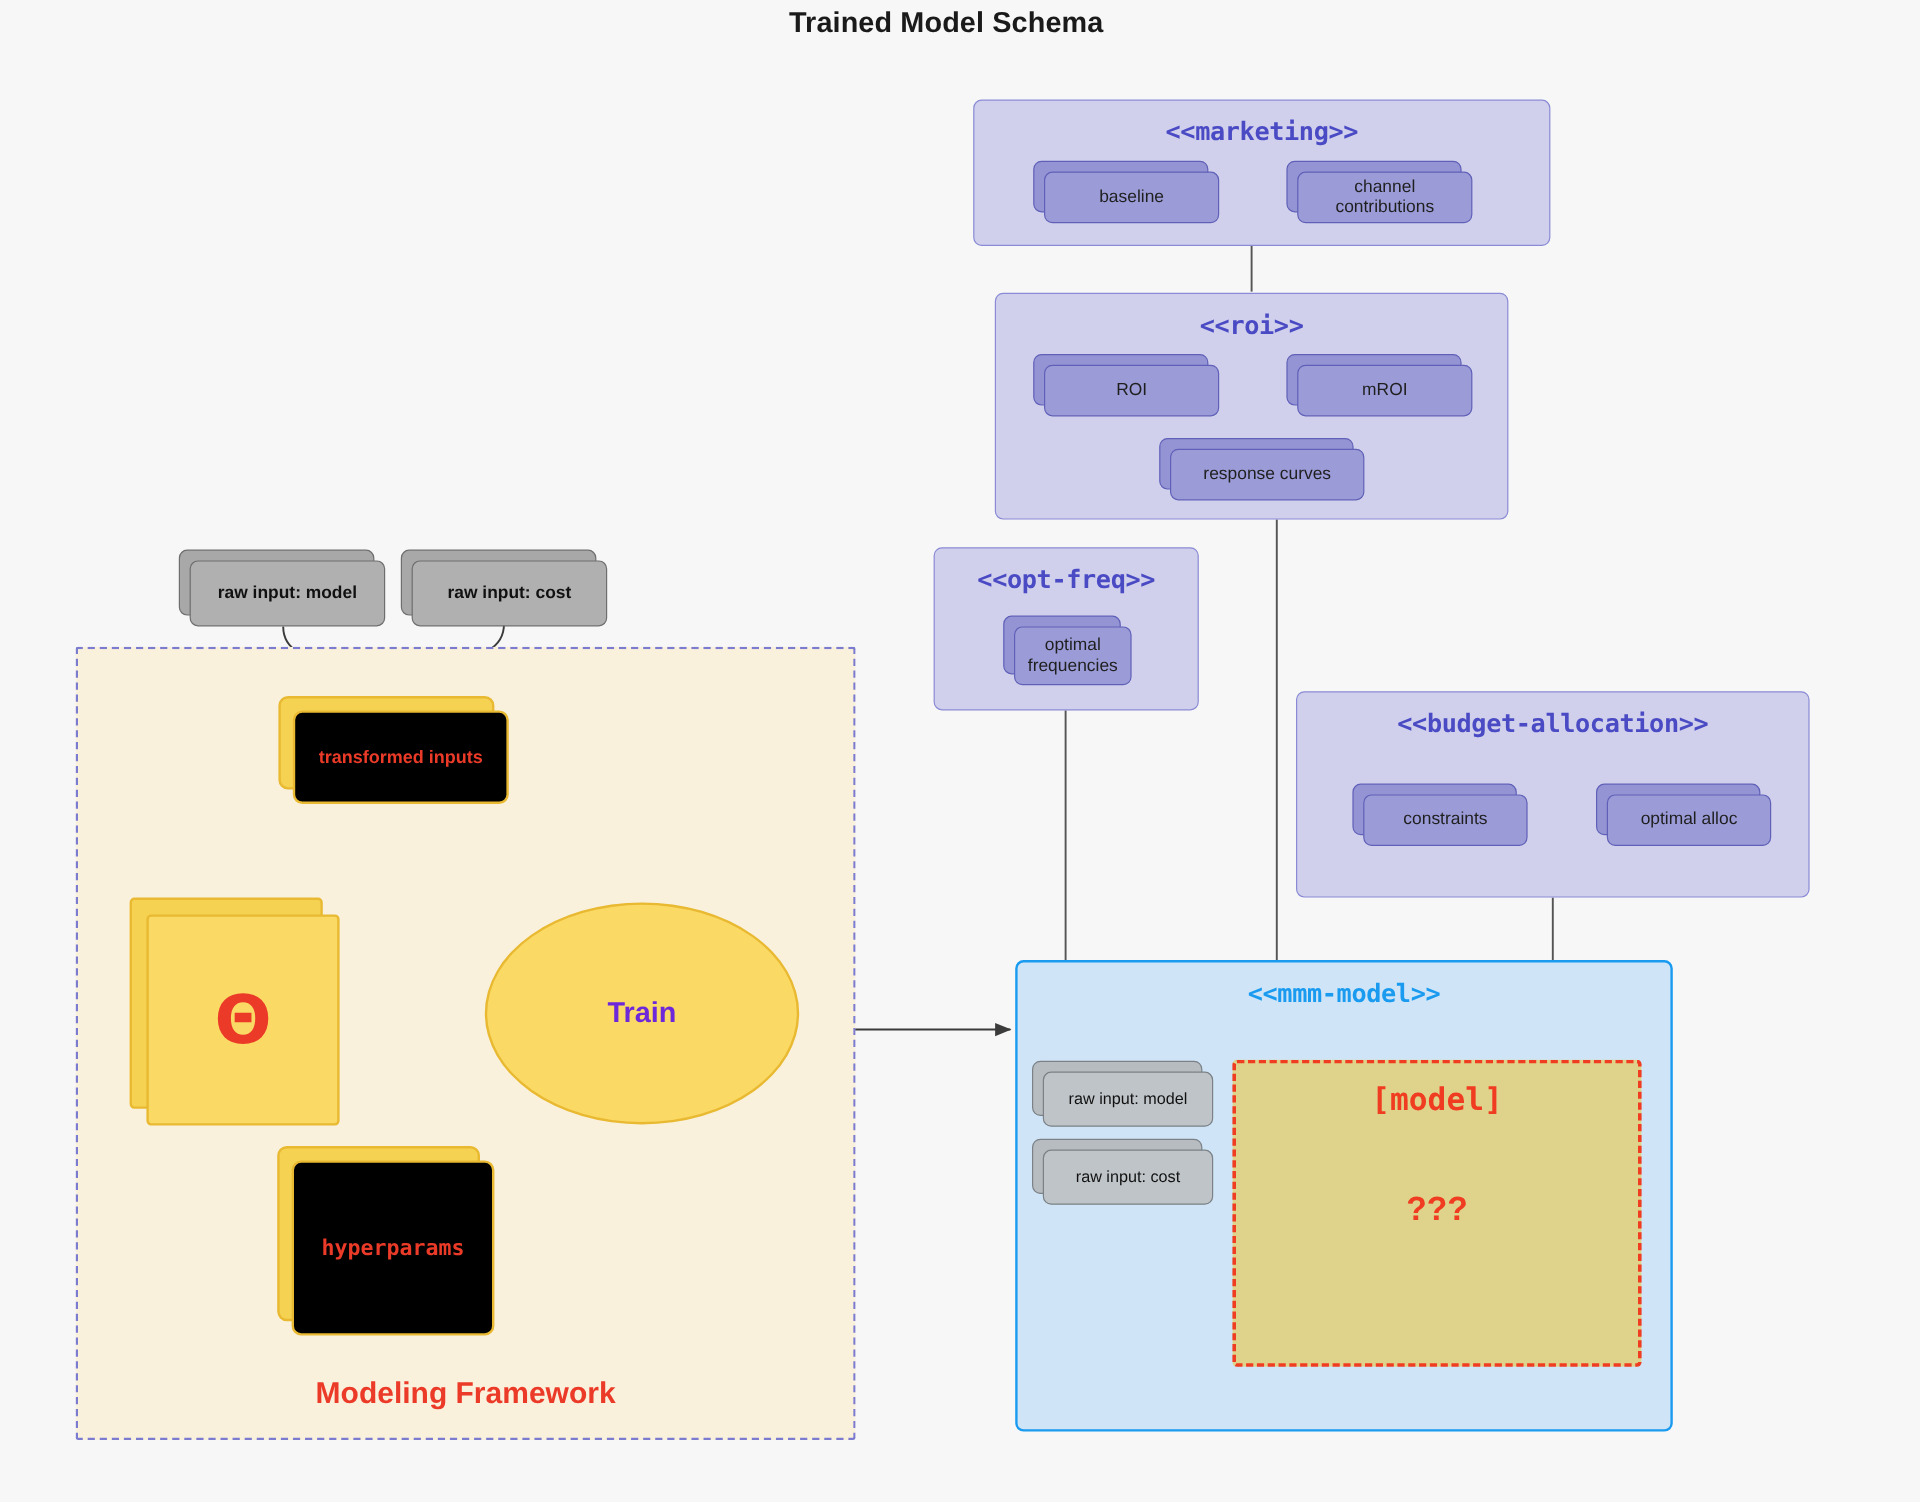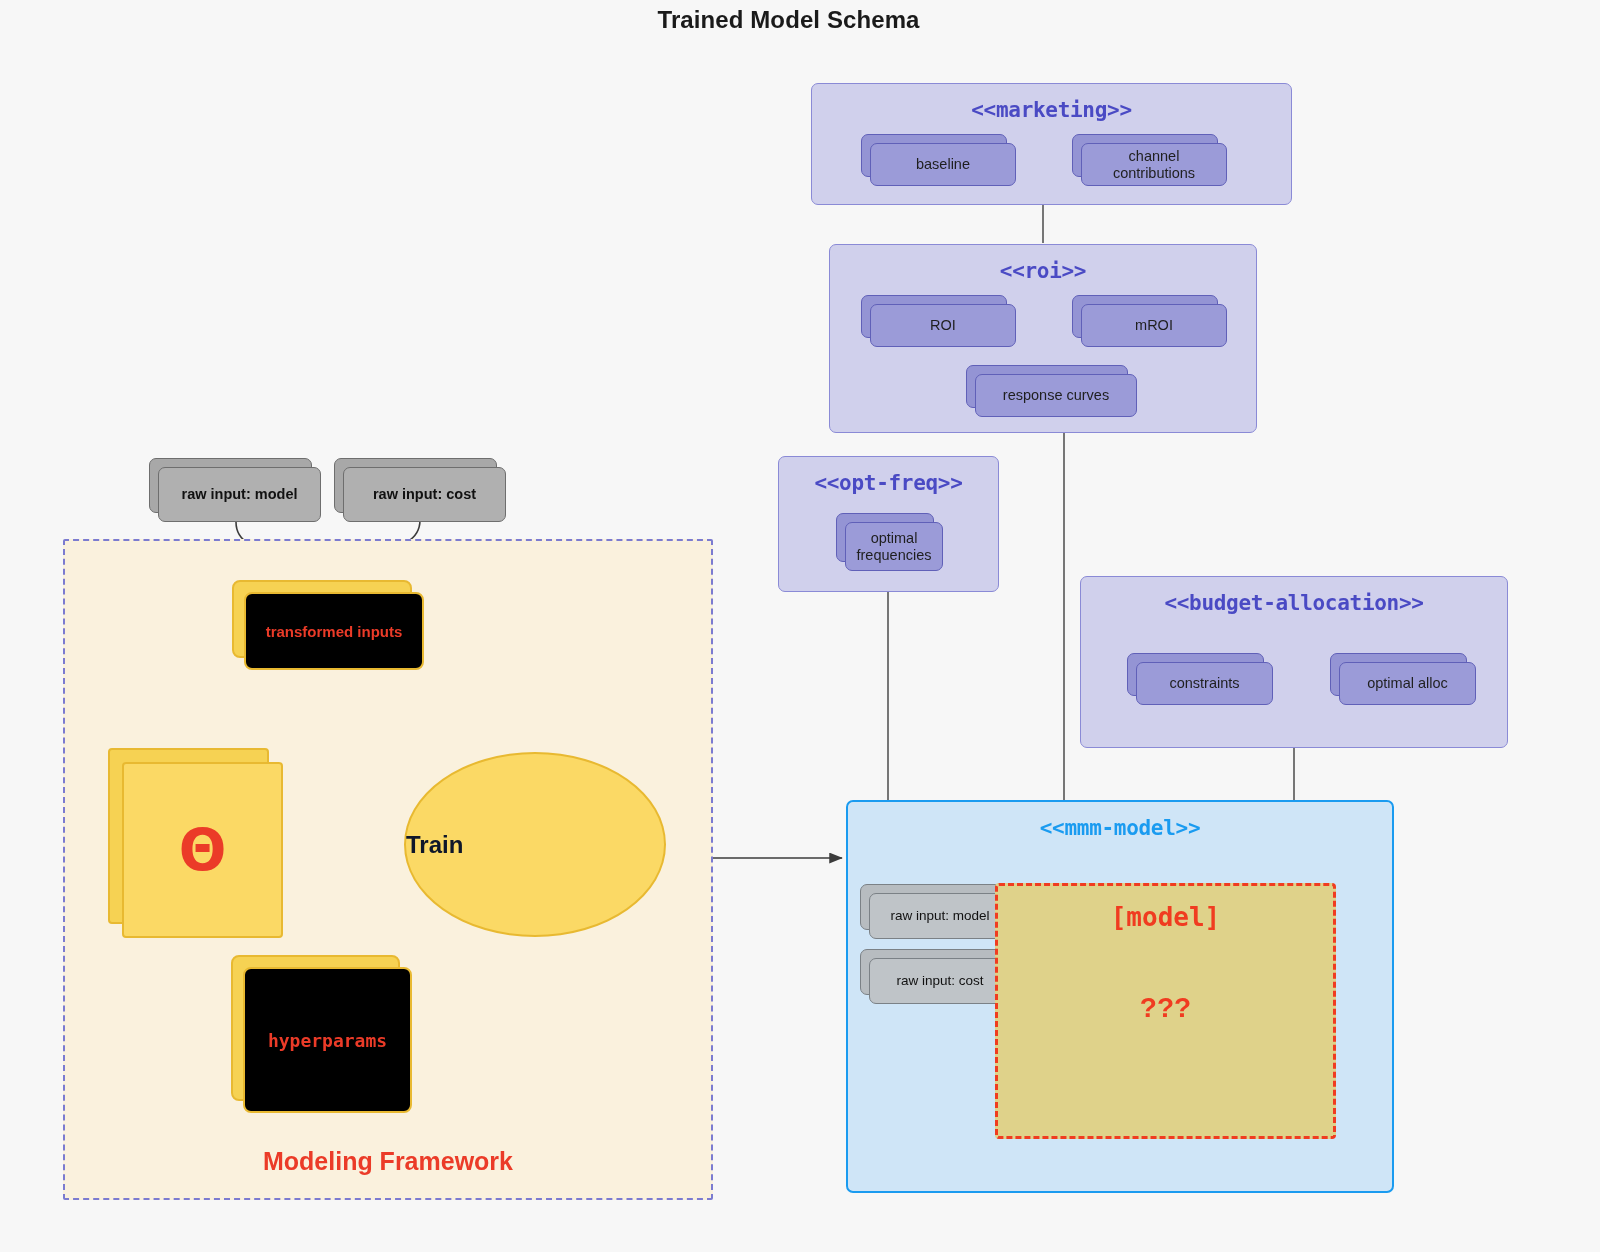--- a/index.html
+++ b/index.html
@@ -114,22 +114,22 @@
   }
 
   
   #train-ellipse {
     position: absolute;
     left: 404px; top: 752px;
     width: 262px; height: 185px;
     background: #fbd965;
     border: 2px solid #e8b931;
     border-radius: 50%;
-    display: flex; align-items: center; 
-    font-size: 24px; font-weight: bold; color: #0f172a;
+    display: flex; align-items: center; justify-content: center;
+    font-size: 24px; font-weight: bold; color: #6d28d9;
   }
 
   
   #theta-card {
     position: absolute;
     left: 108px; top: 748px;
     width: 175px; height: 190px;
   }
   #theta-card .shadow {
     position:absolute; left:0; top:0;
@@ -163,21 +163,21 @@
   #transformed-inputs .face { font-size:15px; }
   #hyperparams { left:231px; top:955px; width:181px; height:158px; }
   #hyperparams .face {
     font-family:"DejaVu Sans Mono","Liberation Mono",monospace;
     font-size:18px;
   }
 
   
   #model-region {
     position:absolute;
-    left:995px; top:883px;
+    left:1027px; top:883px;
     width:341px; height:256px;
     background:#dfd28a;
     border:3px dashed #f03c20;
     border-radius:4px;
   }
   #model-region .m-title {
     position:absolute; left:0; right:0; top:16px;
     text-align:center;
     font-family:"DejaVu Sans Mono","Liberation Mono",monospace;
     font-weight:bold; font-size:26px; color:#f03c20;

